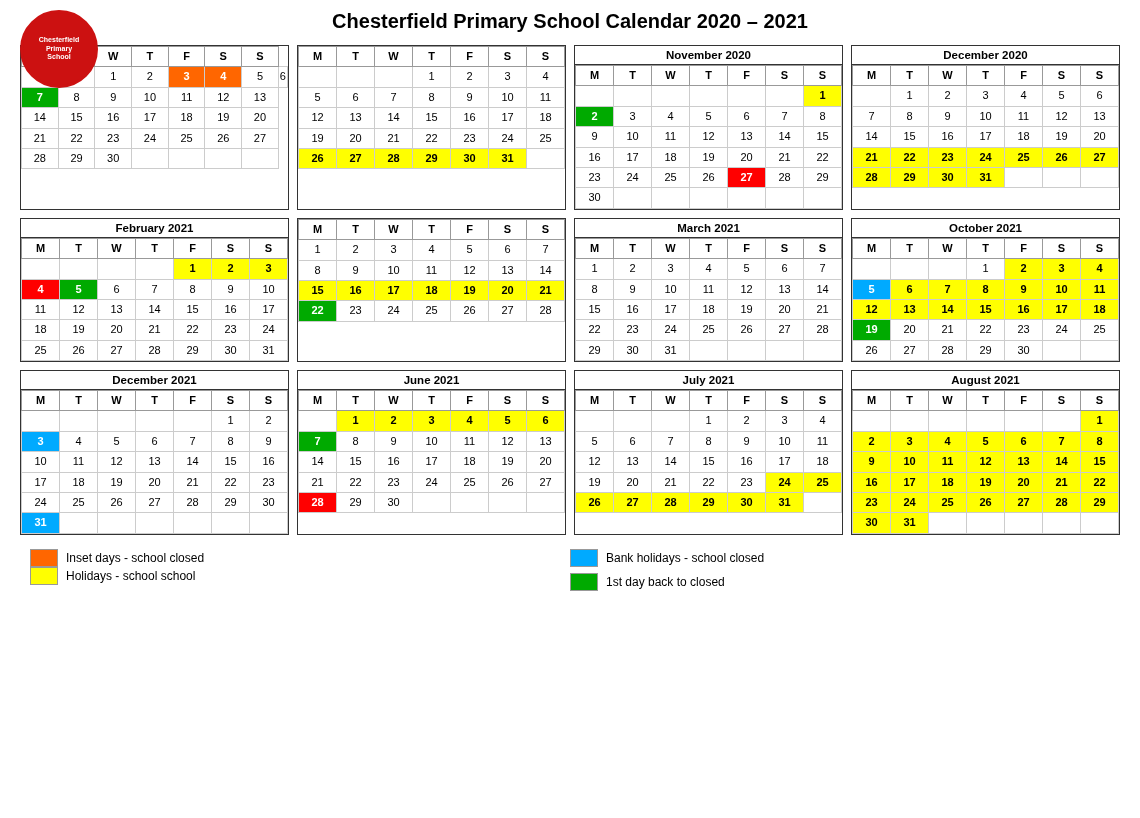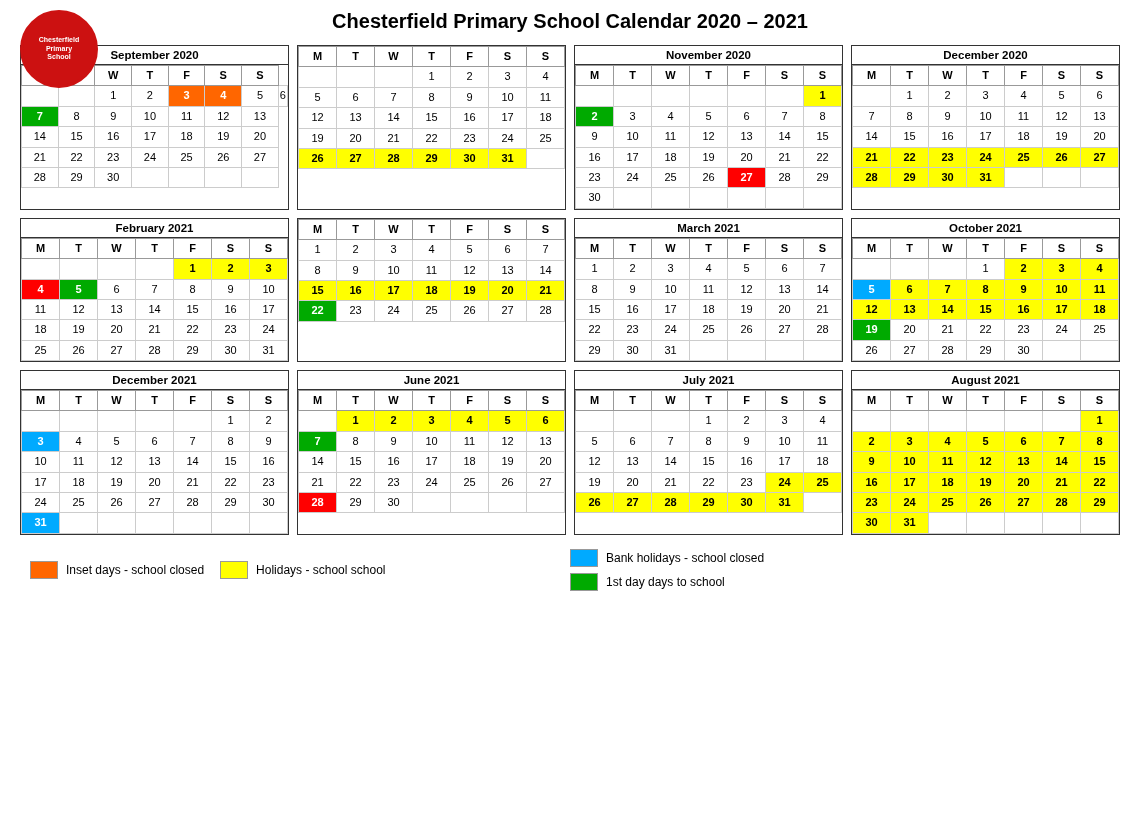--- a/index.html
+++ b/index.html
@@ -83,22 +83,22 @@
     .legend {
       display: flex;
       margin-top: 14px;
       gap: 0;
       flex-wrap: wrap;
       padding: 0 10px;
     }
     .legend-left {
       flex: 1;
       display: flex;
-      flex-direction: row;
-      gap: 16px;
+      flex-direction: column;
+      gap: 0;
     }
     .legend-right {
       flex: 1;
       display: flex;
       flex-direction: column;
       gap: 6px;
     }
     .legend-item {
       display: flex;
       align-items: center;
@@ -120,21 +120,20 @@
   <div class="logo">
     <div class="logo-circle">
       <div class="logo-text">Chesterfield<br>Primary<br>School</div>
     </div>
   </div>
   <div class="page-title">Chesterfield Primary School Calendar 2020 – 2021</div>
 </div>
 
 <div class="calendars-grid" id="calendars-grid">
 <div class="calendar">
-      <div class="cal-title">September 2020</div>
       <table class="cal-table">
         <thead>
           <tr>
             <th>M</th>
             <th>T</th>
             <th>W</th>
             <th>T</th>
             <th>F</th>
             <th>S</th>
             <th>S</th>
@@ -912,16 +911,16 @@
       <span>Holidays - school school</span>
     </div>
   </div>
   <div class="legend-right">
     <div class="legend-item">
       <div class="legend-box" style="background:#00aaff;"></div>
       <span>Bank holidays - school closed</span>
     </div>
     <div class="legend-item">
       <div class="legend-box" style="background:#00aa00;"></div>
-      <span>1st day days to school</span>
+      <span>1st day back to closed</span>
     </div>
   </div>
 </div>
 
 </body></html>

